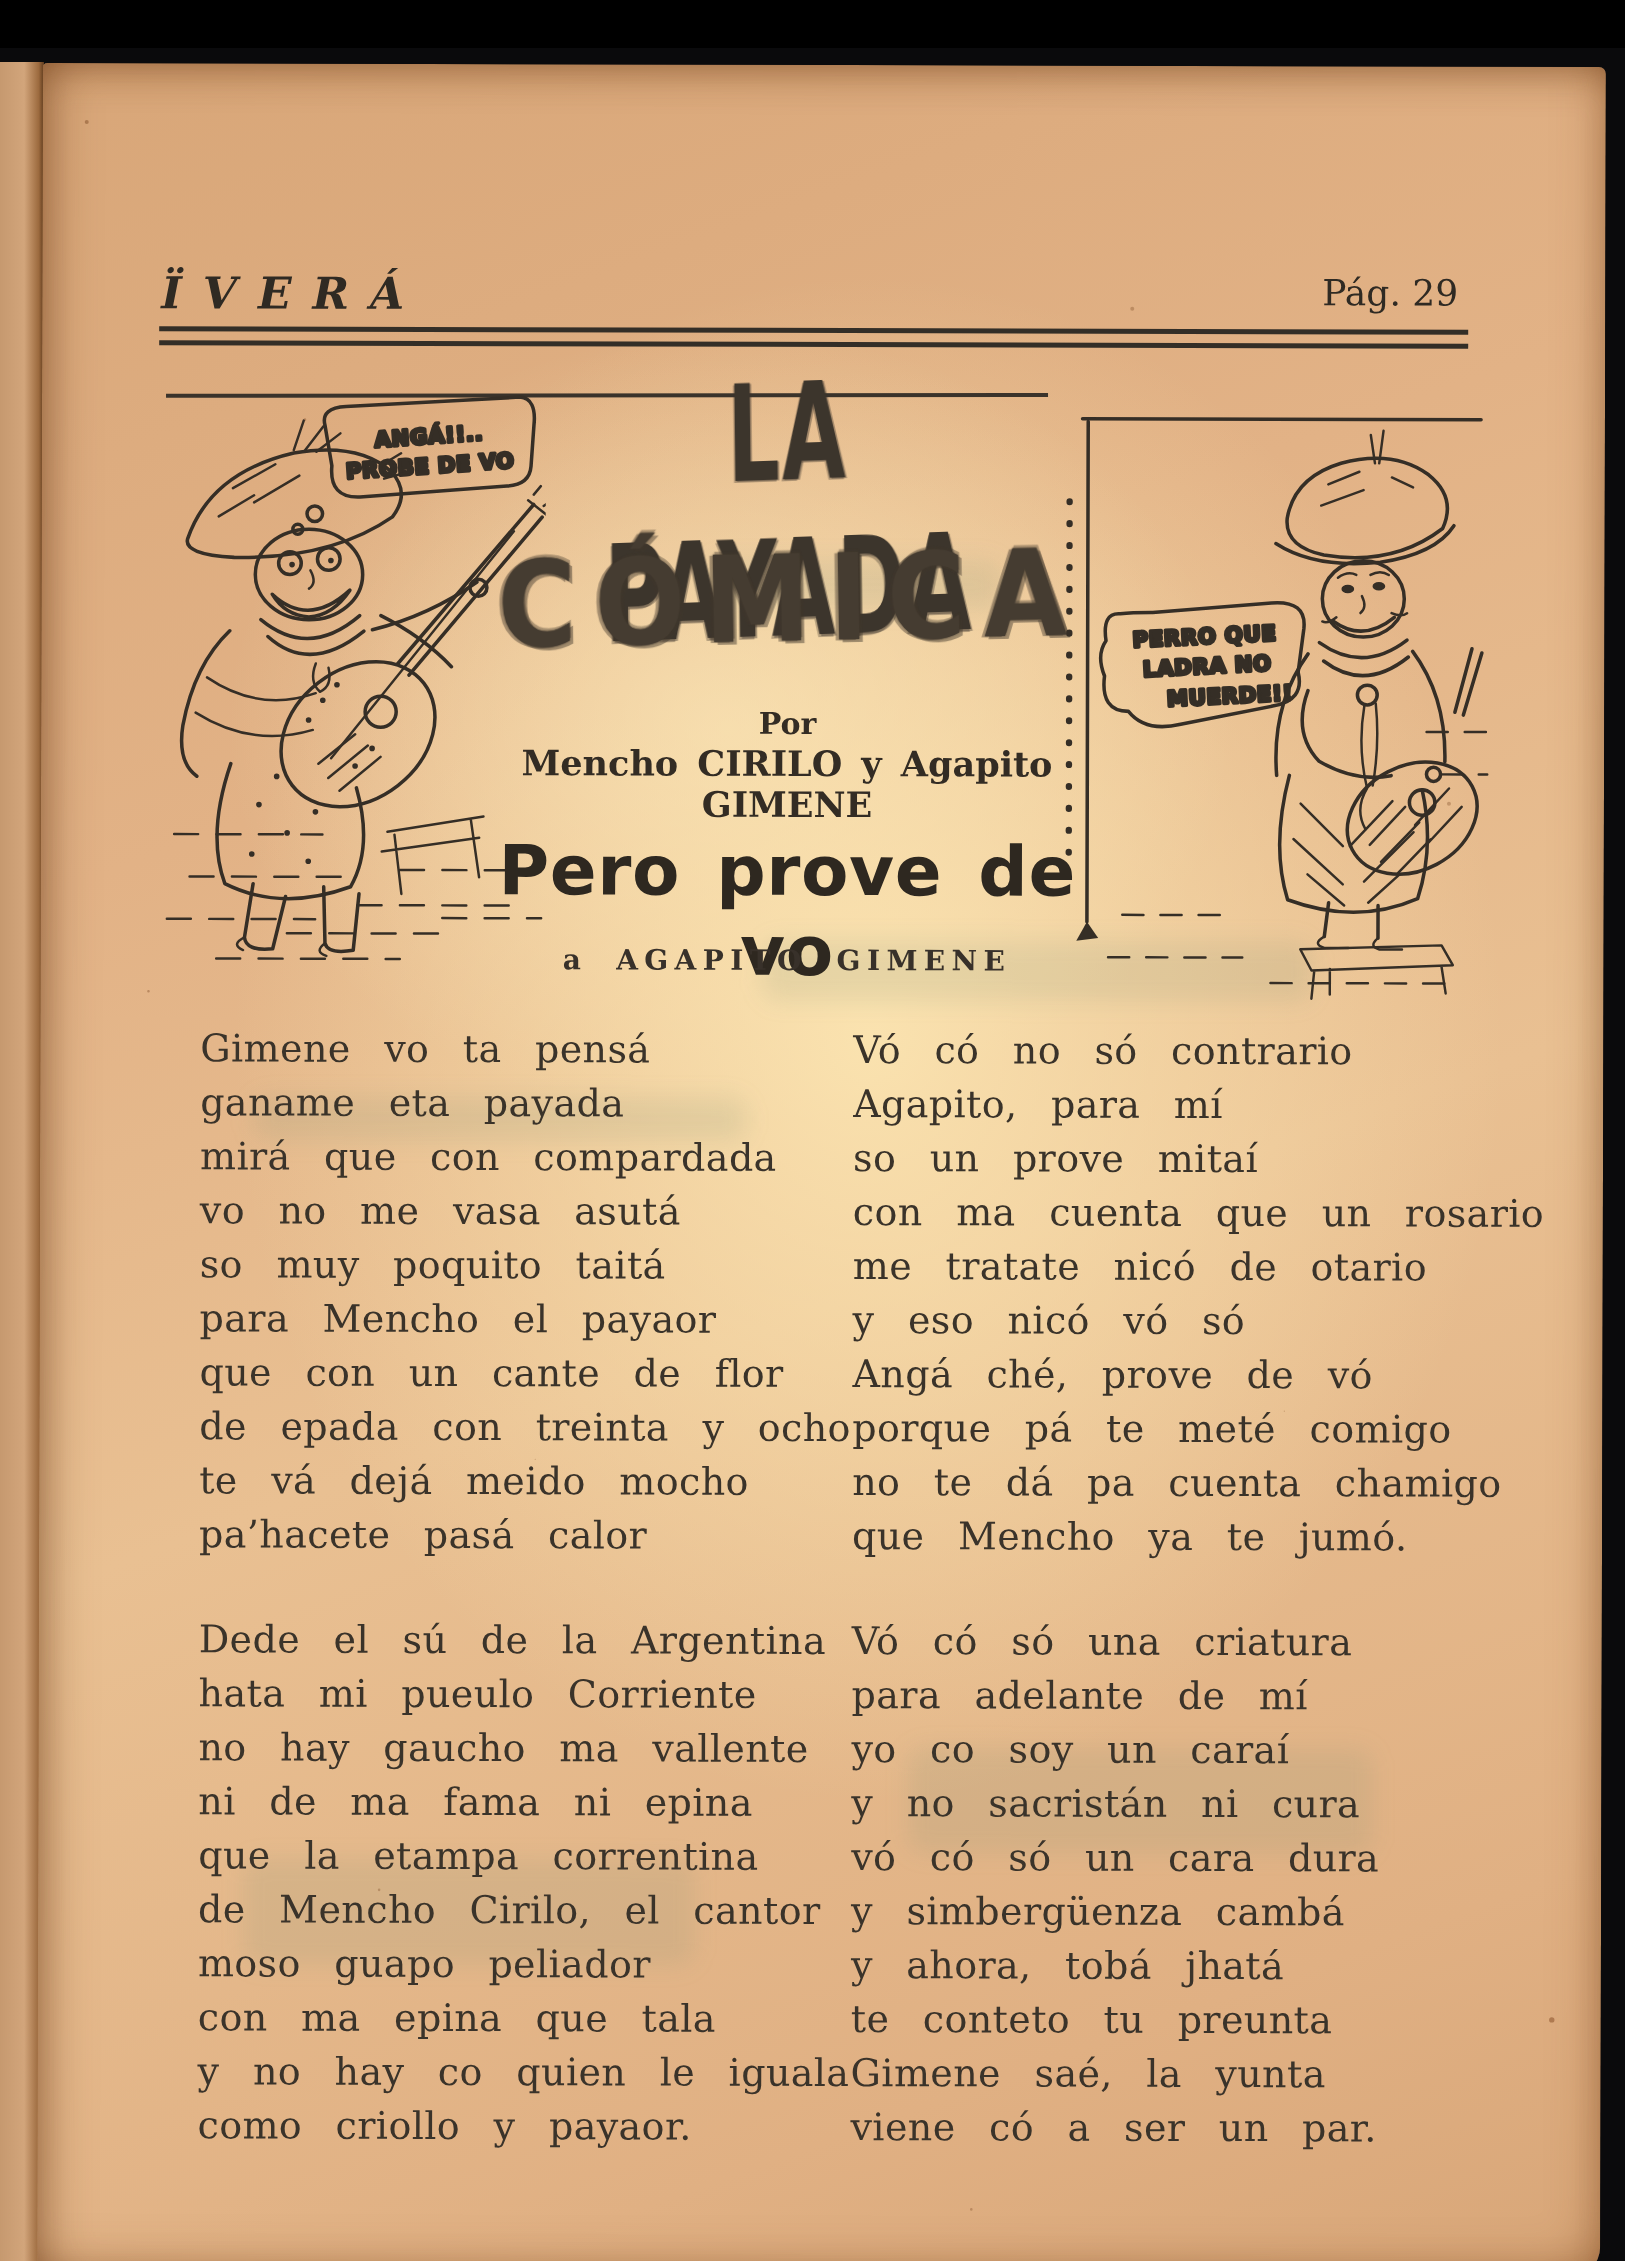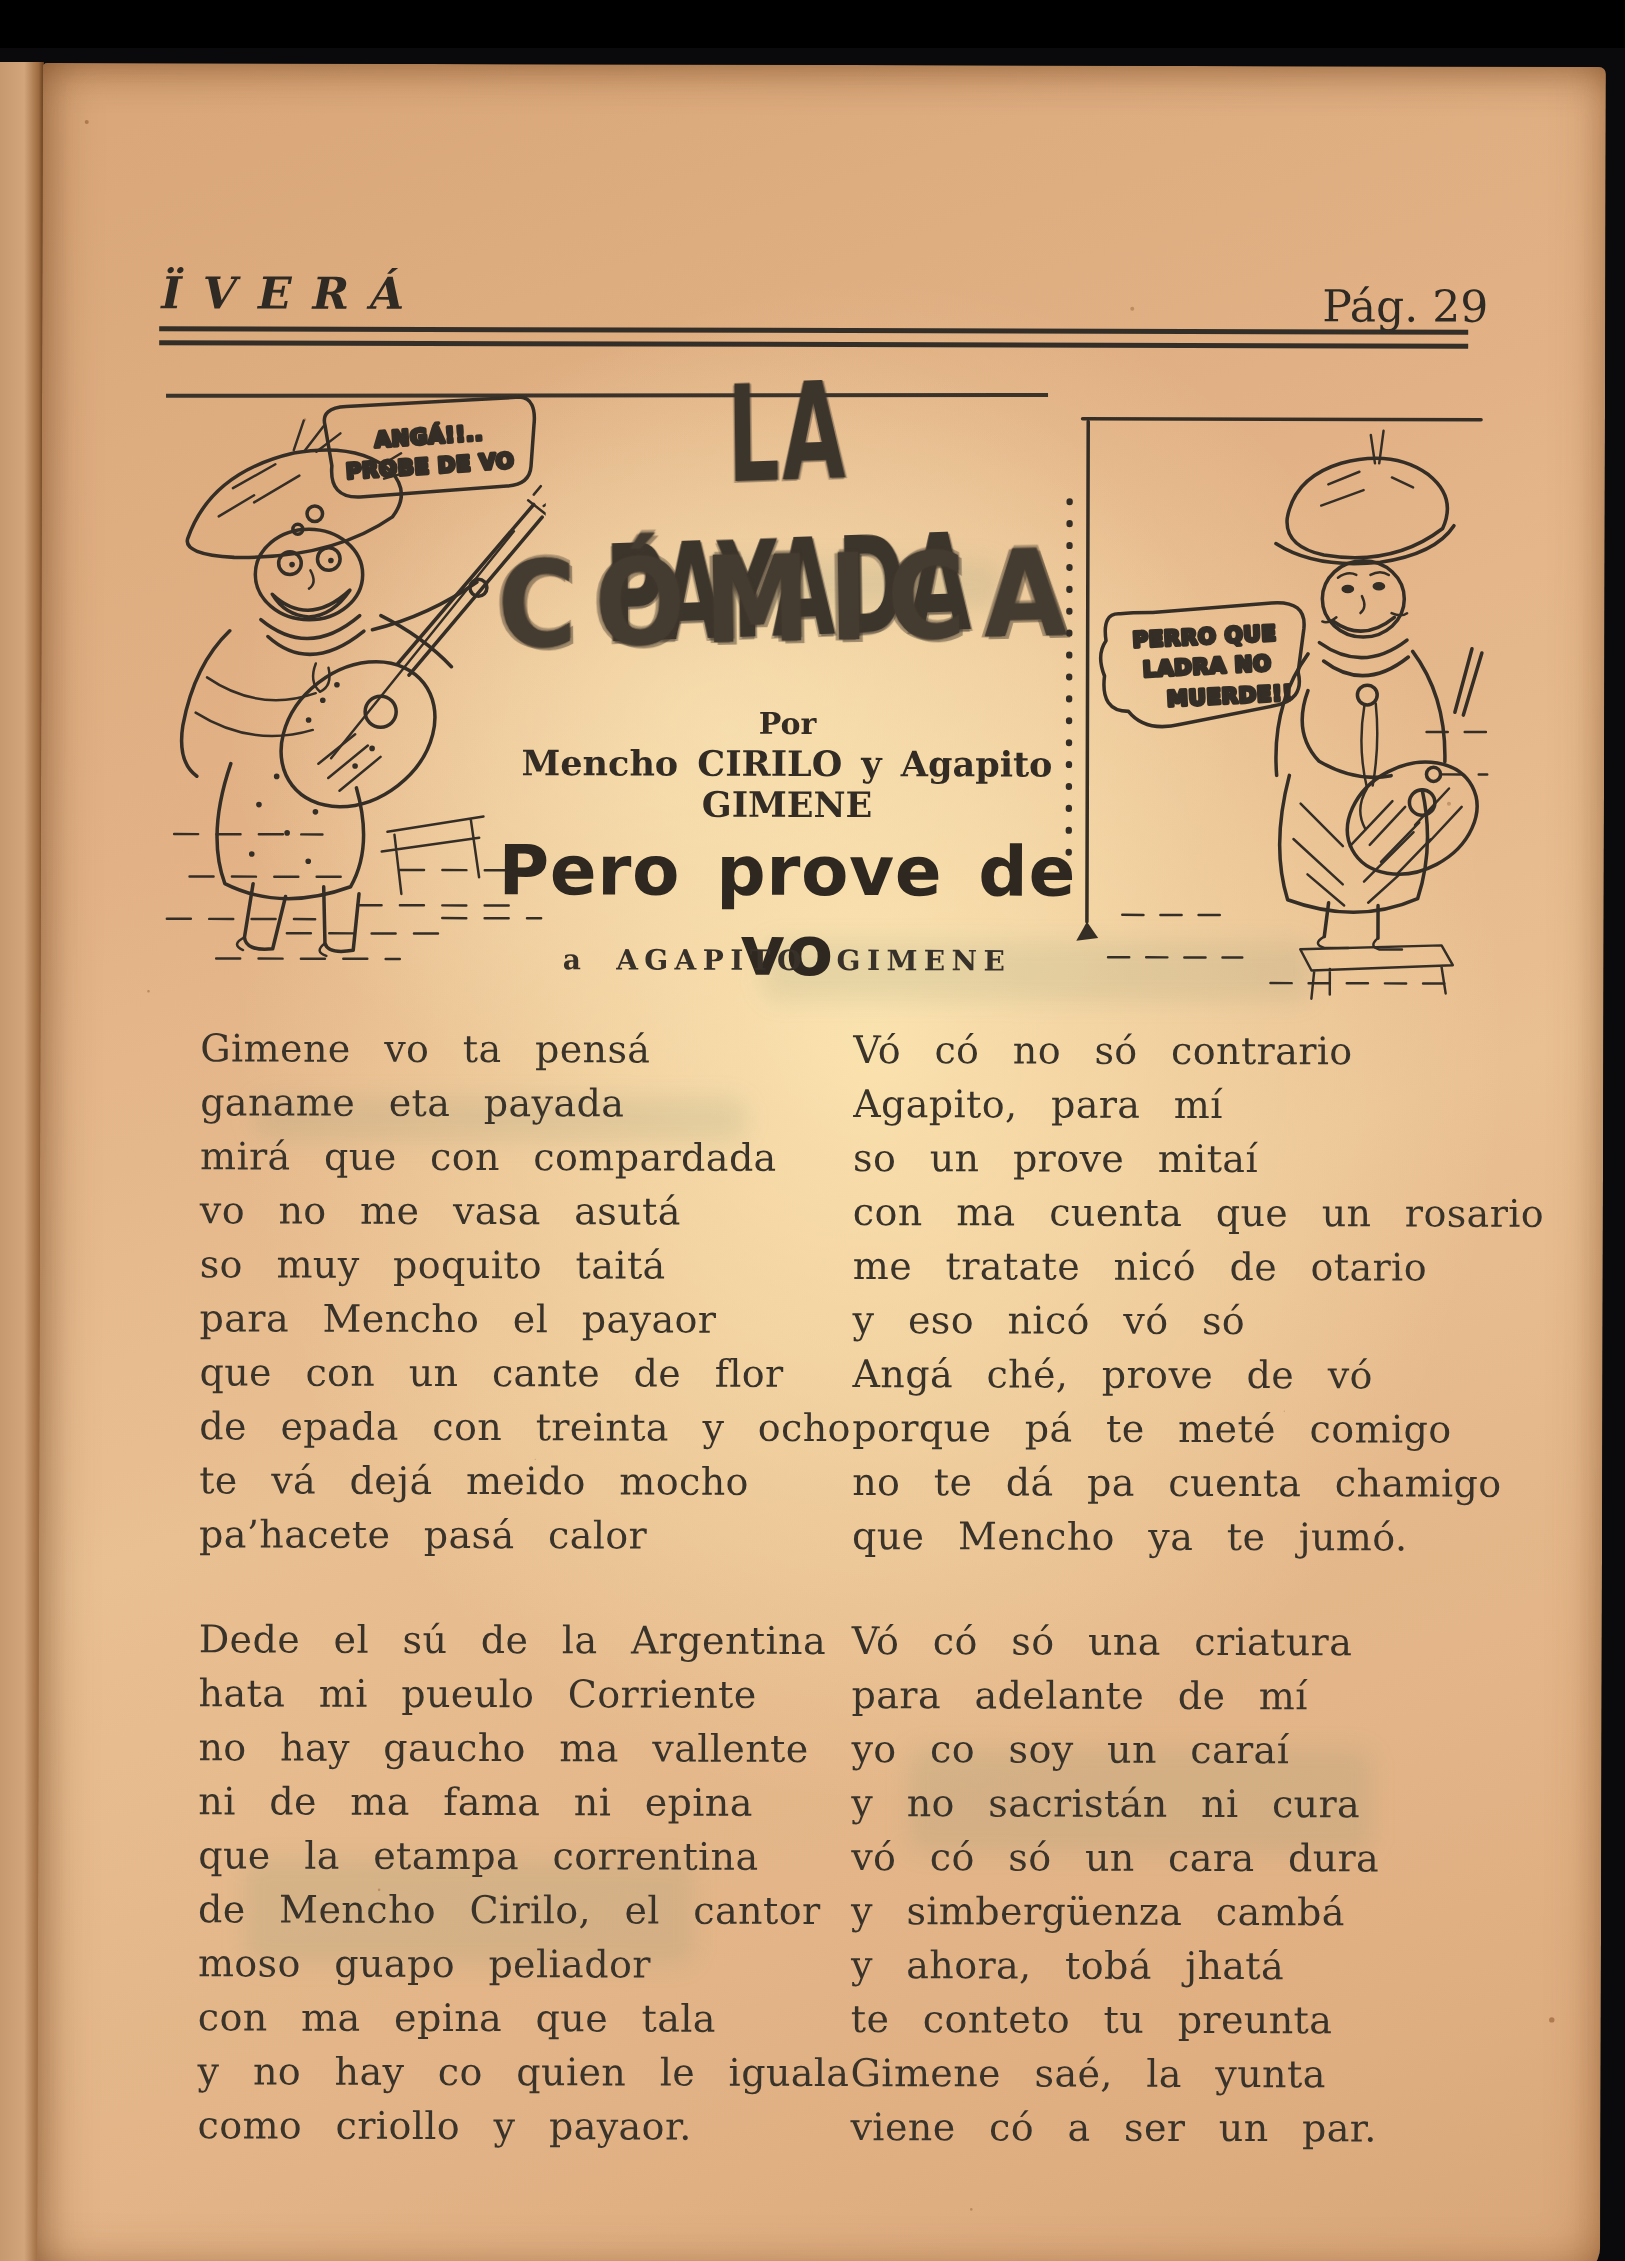--- a/index.html
+++ b/index.html
@@ -16,21 +16,21 @@
           radial-gradient(ellipse 883px 1060px at 53% 44%, rgba(252,230,178,.9), rgba(252,230,178,0) 72%),
           radial-gradient(ellipse 671px 530px at 44% 30%, rgba(255,242,198,.55), rgba(255,242,198,0) 75%),
           linear-gradient(160deg,#d8a678 0%,#e2b286 30%,#e9c092 55%,#e0b083 85%,#d8a678 100%);
         box-shadow:
           inset 21px 0 49px -17px rgba(96,50,16,.55),
           inset -17px -21px 49px -18.4px rgba(122,68,26,.5),
           inset 0 24px 42px -20px rgba(112,62,22,.45);}
 
   .masthead{position:absolute;left:119px;top:204px;font-size:44px;font-weight:bold;font-style:italic;
         letter-spacing:21px;color:#2f2a23;}
-  .pagenum{position:absolute;left:1280px;top:214px;font-size:44px;color:#2f2a23;}
+  .pagenum{position:absolute;left:1280px;top:206px;font-size:36px;color:#2f2a23;}
   .double-rule{position:absolute;left:117px;top:263px;width:1309px;height:9.2px;
         border-top:5px solid #332e27;border-bottom:5px solid #332e27;}
 
   .top-art-line{position:absolute;left:124px;top:329px;width:882px;height:3.5px;background:#3a332b;
         transform:rotate(-0.2deg);}
 
   .illo{position:absolute;}
   .illo-left{left:105px;top:317px;width:399px;height:601px;}
   .illo-right{left:1018px;top:312px;width:431px;height:629px;}
 

